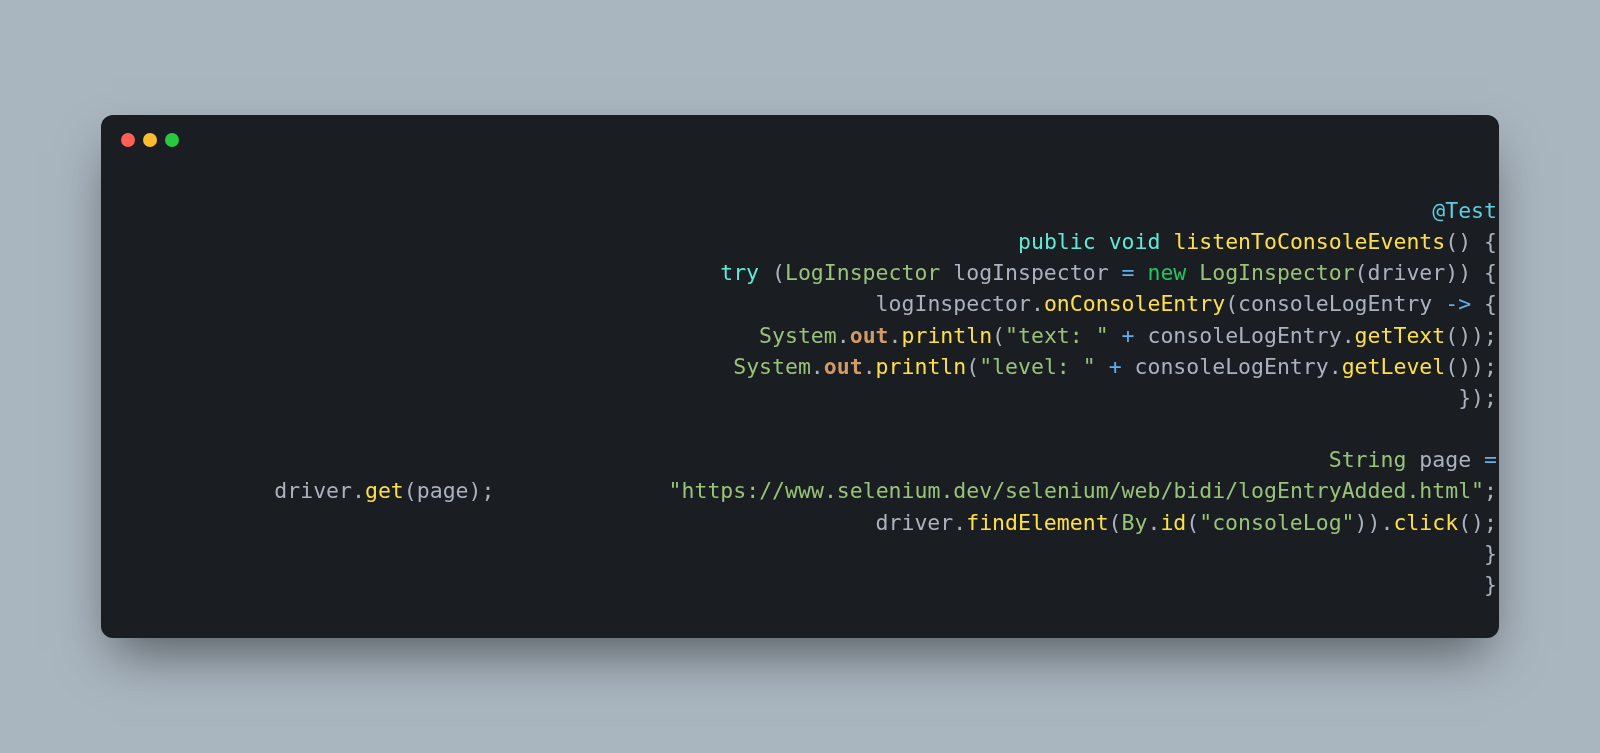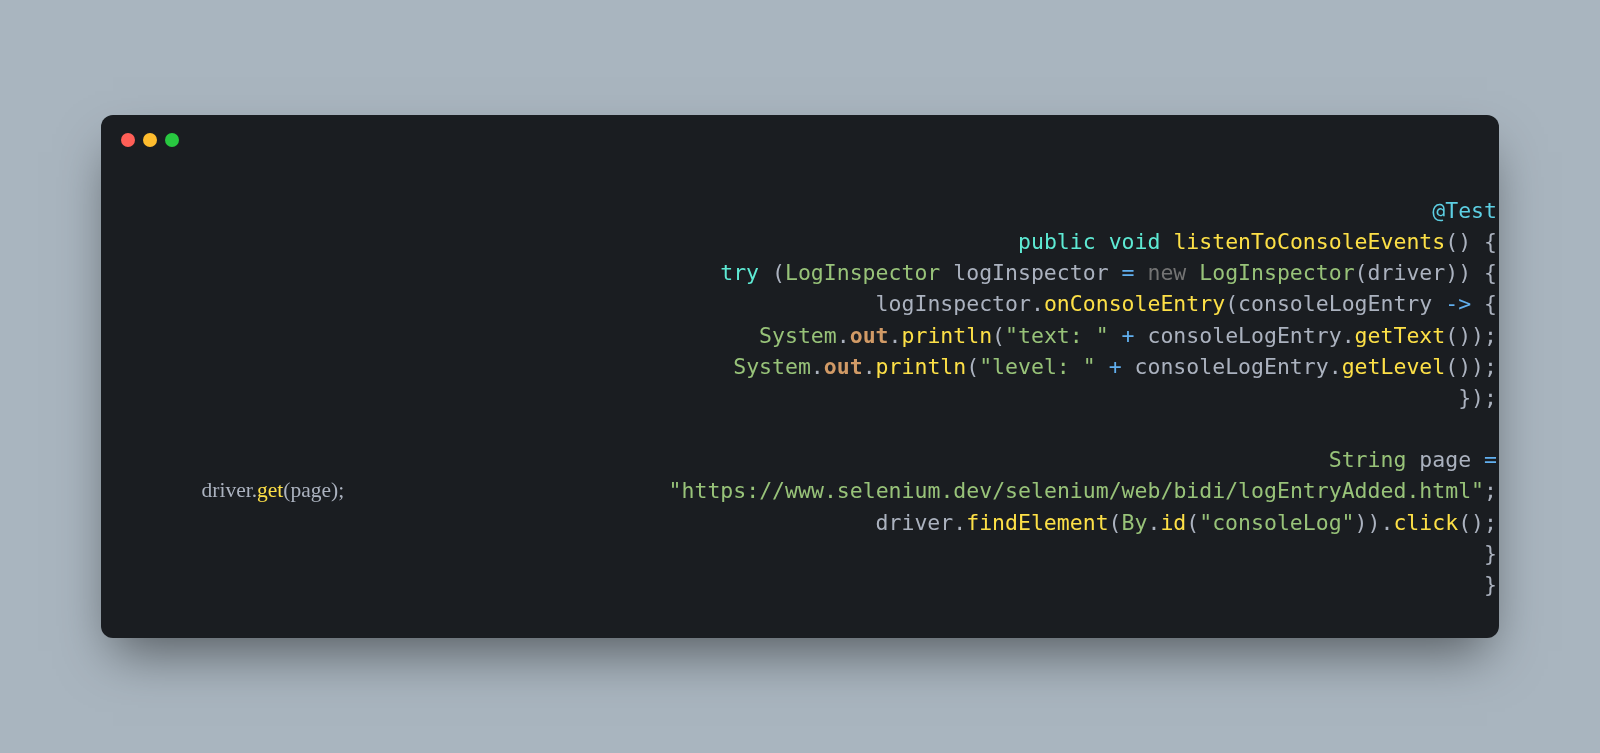--- a/index.html
+++ b/index.html
@@ -41,28 +41,28 @@
       color: #9da5b4;
       position: relative;
     }
     .tok-ann { color: #5dcfe3; }
     .tok-kw { color: #5eead4; }
     .tok-type { color: #98c379; }
     .tok-method { color: #fde047; }
     .tok-str { color: #98c379; }
     .tok-op { color: #61afef; }
     .tok-ident { color: #abb2bf; }
-    .tok-new { color: #737373; }
+    .tok-new { color: #22c55e; }
     .tok-punct { color: #abb2bf; }
     .tok-prop { color: #d19a66; font-weight: bold; }
     .overlay {
       color: #9da5b4;
     }
     .line { padding: 0 2px; position: relative; text-align: right;}
-    .ov { position:absolute; left:36px; top:0;font-family:Liberation Serif, serif; }
+    .ov { position:absolute; left:18px; top:0; }
   </style>
 </head>
 <body>
 
 <div class="window">
   <div class="titlebar">
     <div class="dot red"></div>
     <div class="dot yellow"></div>
     <div class="dot green"></div>
   </div>

